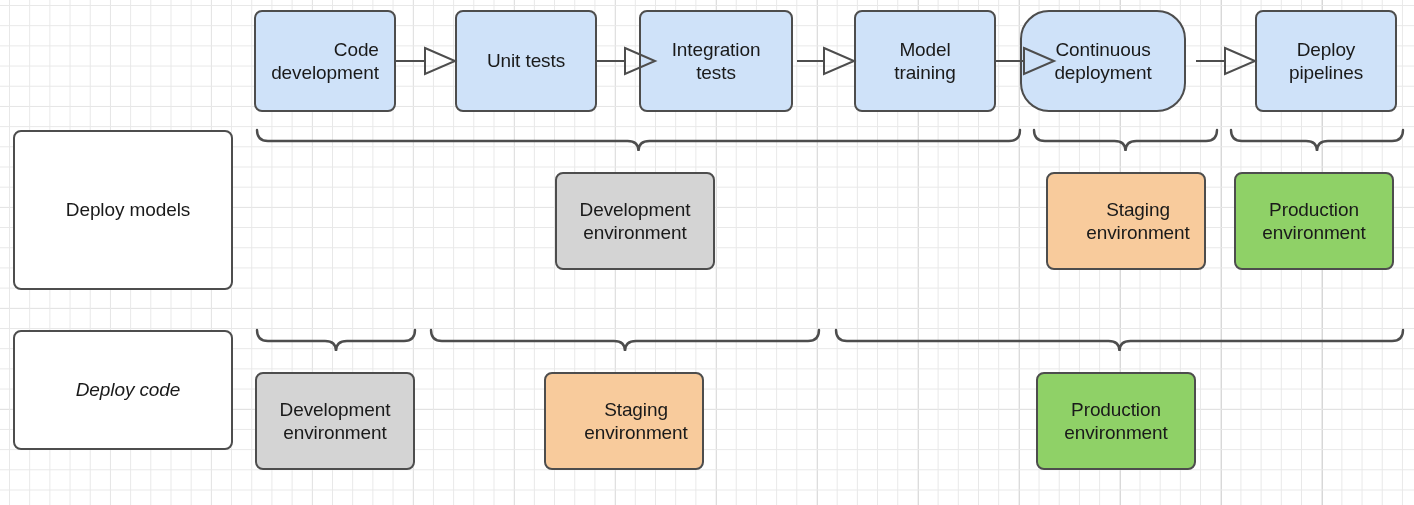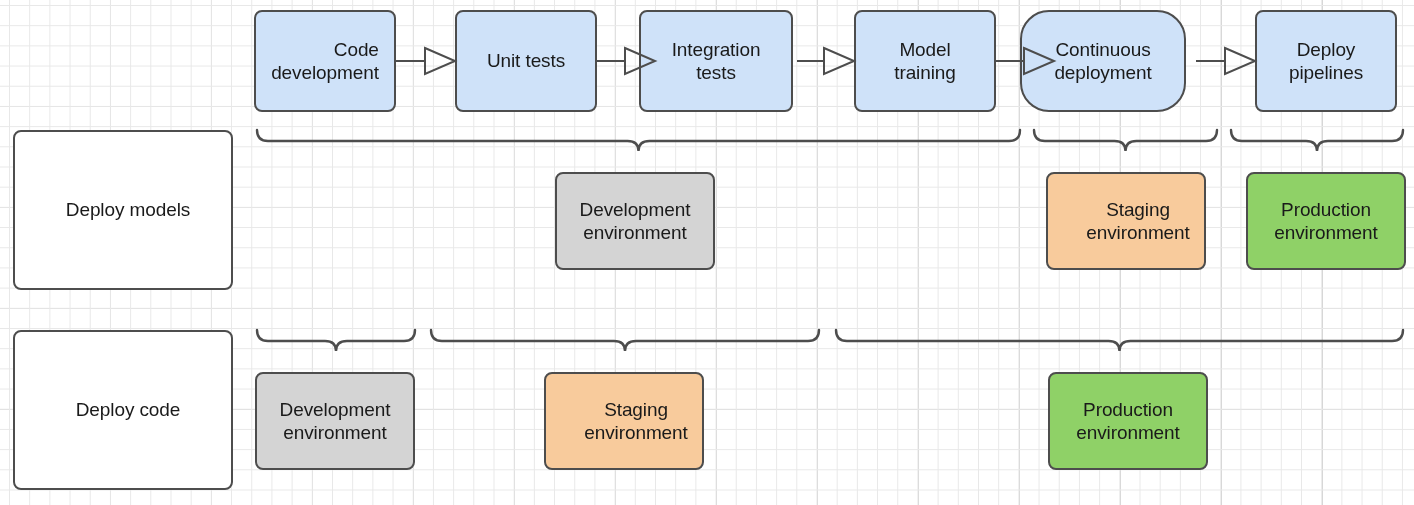--- a/index.html
+++ b/index.html
@@ -40,21 +40,21 @@
     font-size: 19px;
     line-height: 1.22;
     letter-spacing: -0.1px;
     white-space: pre-line;
     padding: 0 4px;
   }
   .stage-node { background: #cfe2f9; }
   .label-node { background: #ffffff; padding-left: 14px; }
   .env-dev    { background: #d4d4d4; }
   .env-stage  { background: #f8cb9c; padding-left: 28px; }
-  .env-prod   { background: #90d158; background: #8fd167; margin-left: 12px; }
+  .env-prod   { background: #90d158; background: #8fd167; }
   .arrow-svg, .brace-svg {
     position: absolute;
     overflow: visible;
     pointer-events: none;
   }
 </style>
 </head>
 <body>
 
 <div id="canvas">
@@ -98,21 +98,21 @@
     </svg>
     <svg class="brace-svg" width="174" height="26" style="left: 1230px; top: 128px;">
       <path d="M 1 2 Q 1 13 12 13 L 76 13 Q 87 13 87 23 Q 87 13 98 13 L 162 13 Q 173 13 173 2" fill="none" stroke="#4d4d4d" stroke-width="2.4" stroke-linecap="round"></path>
     </svg>
     <div class="node env-dev" style="left: 555px; top: 172px; width: 160px; height: 98px;">Development
 environment</div>
     <div class="node env-stage" style="left: 1046px; top: 172px; width: 160px; height: 98px;">Staging
 environment</div>
     <div class="node env-prod" style="left: 1234px; top: 172px; width: 160px; height: 98px;">Production
 environment</div>
-    <div class="node label-node" style="left: 13px; top: 330px; width: 220px; height: 160px;">Deploy code</div>
+    <div class="node label-node" style="left: 13px; top: 330px; width: 220px; height: 120px; font-style: italic;">Deploy code</div>
     <svg class="brace-svg" width="160" height="26" style="left: 256px; top: 328px;">
       <path d="M 1 2 Q 1 13 12 13 L 69 13 Q 80 13 80 23 Q 80 13 91 13 L 148 13 Q 159 13 159 2" fill="none" stroke="#4d4d4d" stroke-width="2.4" stroke-linecap="round"></path>
     </svg>
     <svg class="brace-svg" width="390" height="26" style="left: 430px; top: 328px;">
       <path d="M 1 2 Q 1 13 12 13 L 184 13 Q 195 13 195 23 Q 195 13 206 13 L 378 13 Q 389 13 389 2" fill="none" stroke="#4d4d4d" stroke-width="2.4" stroke-linecap="round"></path>
     </svg>
     <svg class="brace-svg" width="569" height="26" style="left: 835px; top: 328px;">
       <path d="M 1 2 Q 1 13 12 13 L 273.5 13 Q 284.5 13 284.5 23 Q 284.5 13 295.5 13 L 557 13 Q 568 13 568 2" fill="none" stroke="#4d4d4d" stroke-width="2.4" stroke-linecap="round"></path>
     </svg>
     <div class="node env-dev" style="left: 255px; top: 372px; width: 160px; height: 98px;">Development

